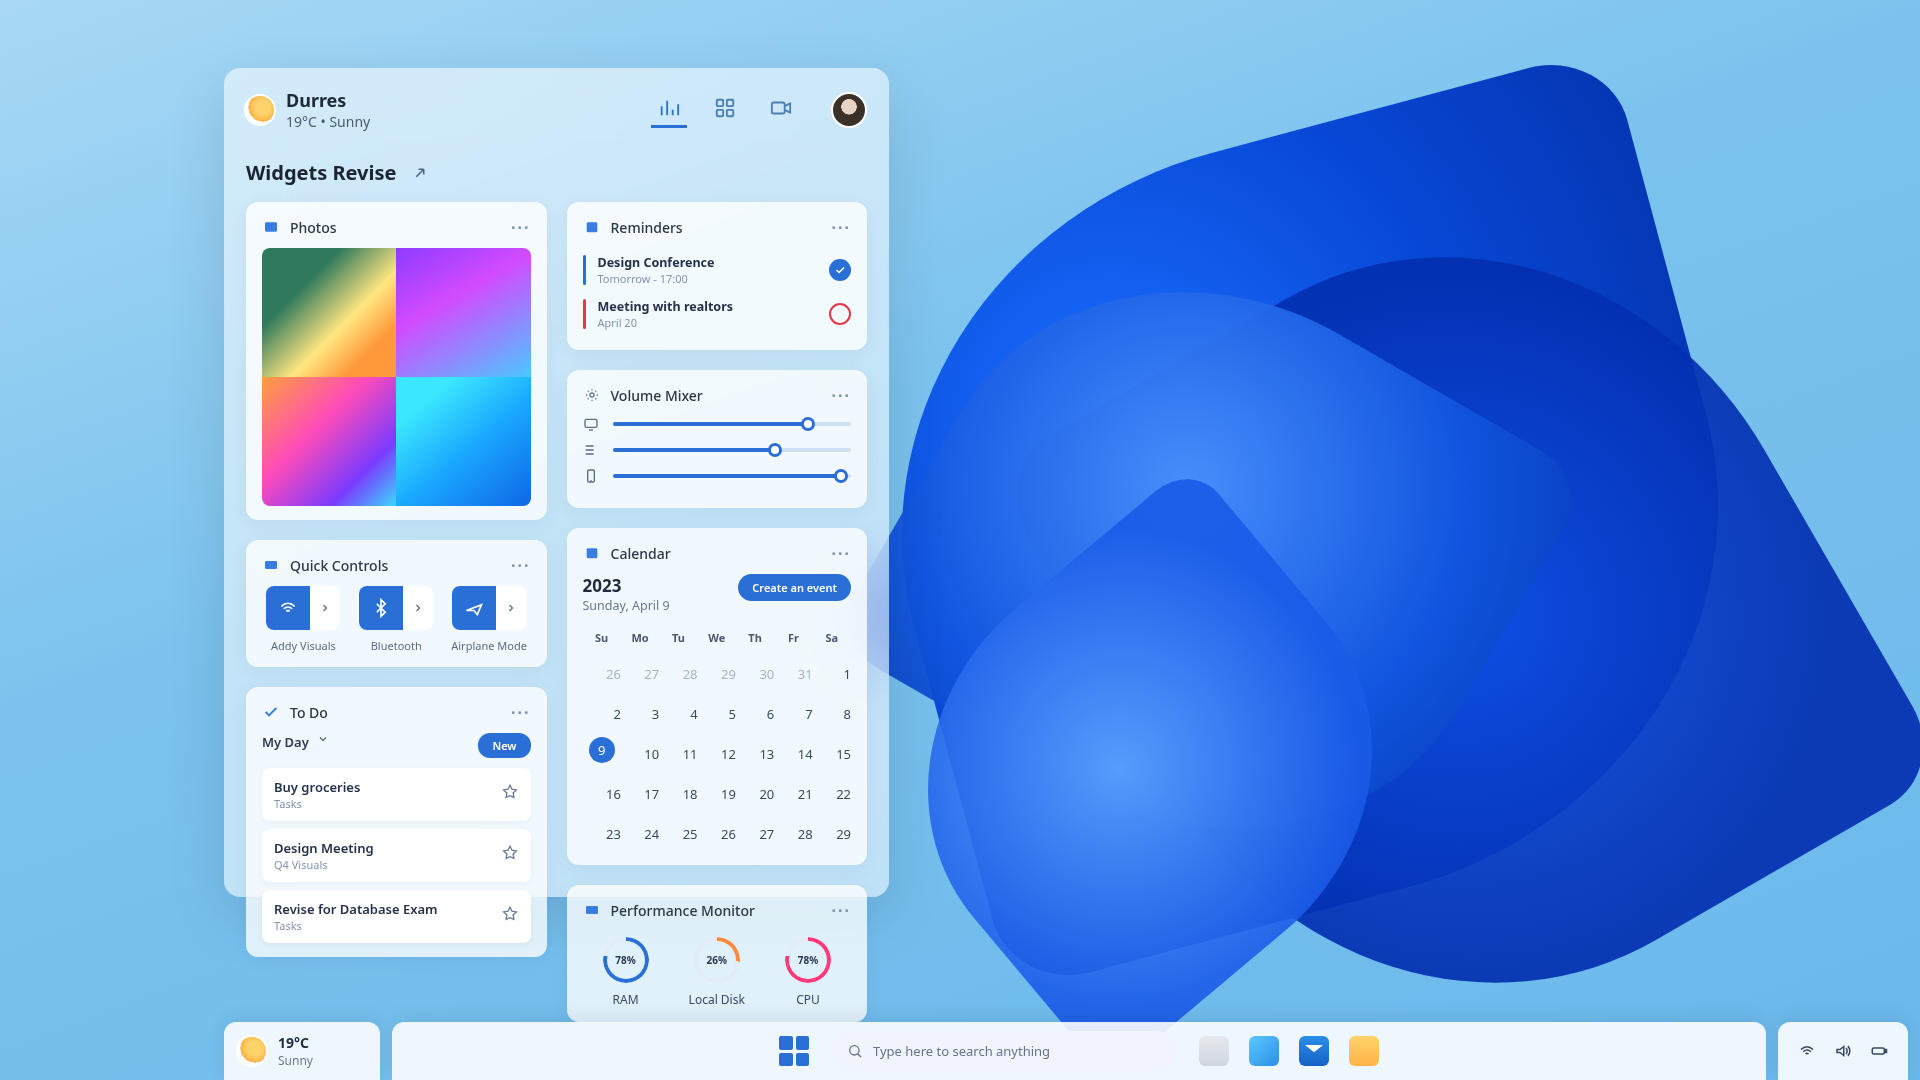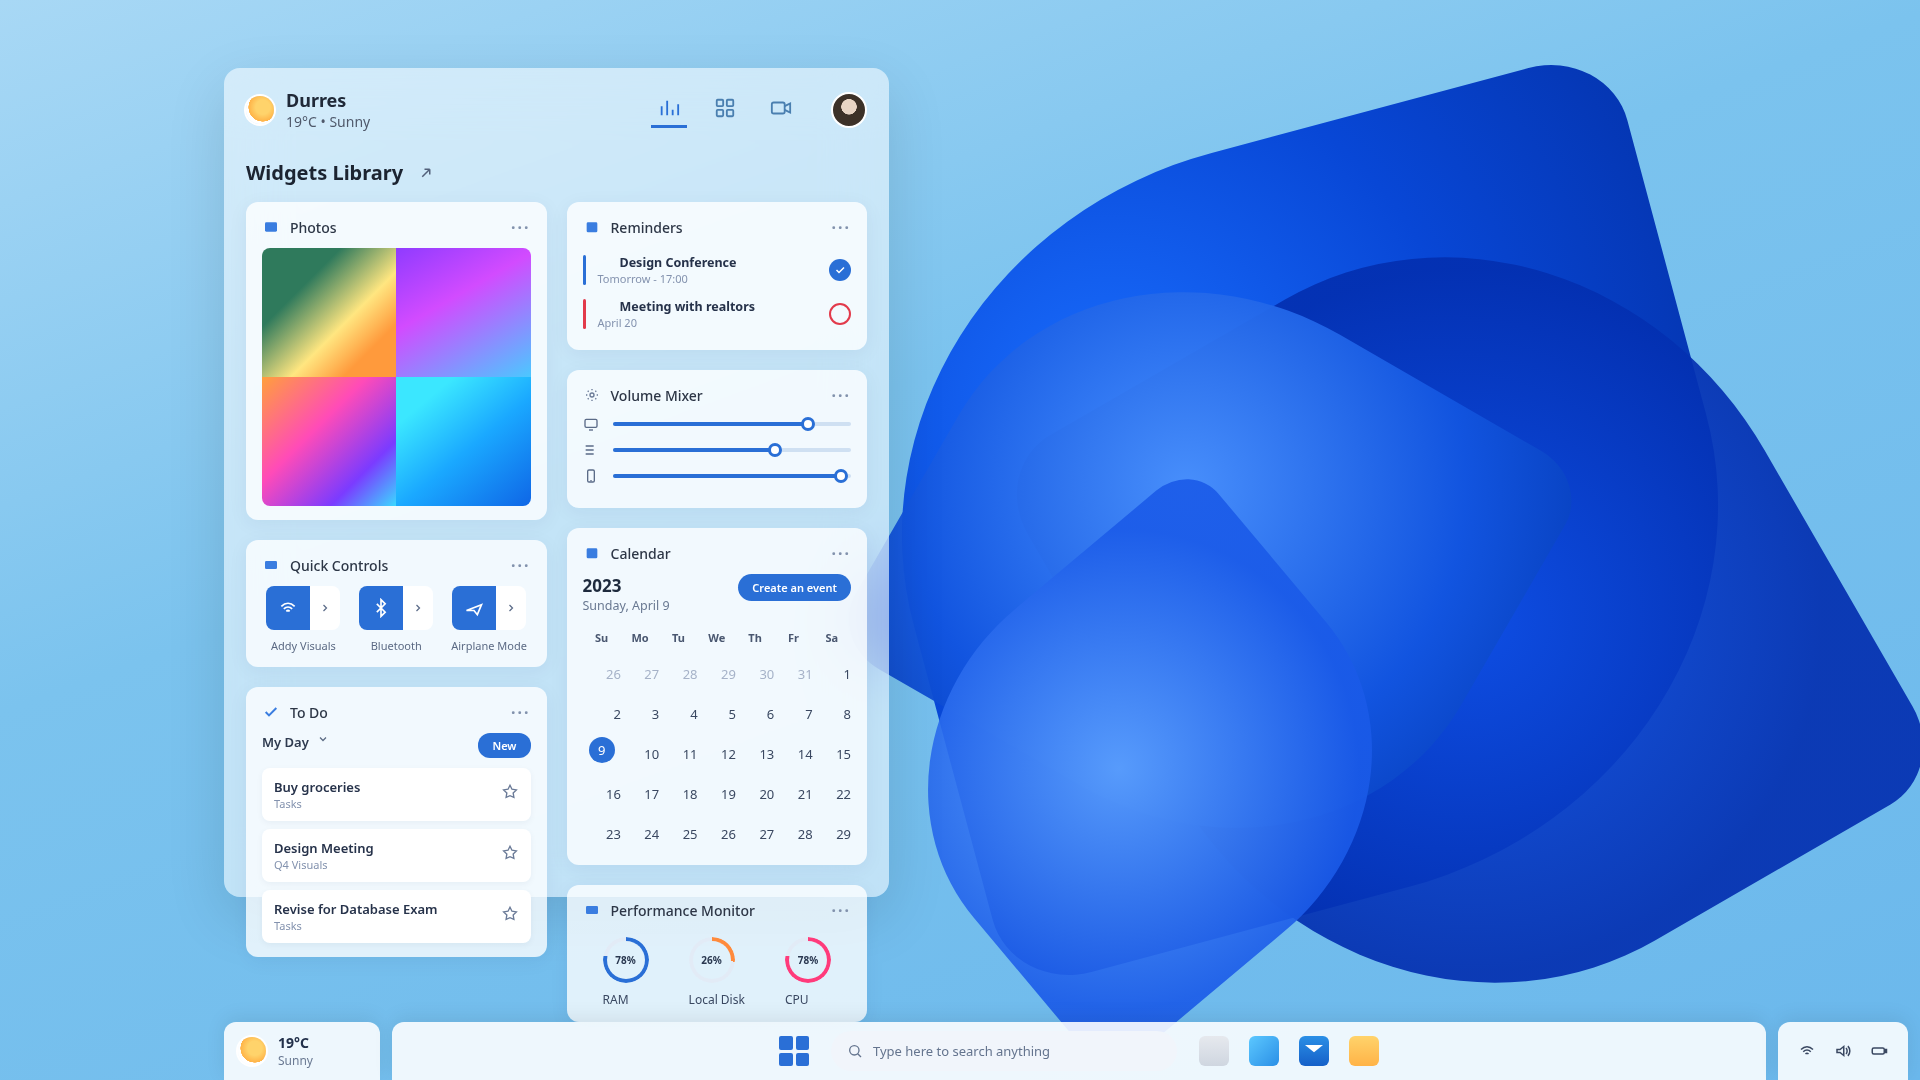--- a/index.html
+++ b/index.html
@@ -67,21 +67,21 @@
 .todo-item { background:#fff;border-radius:8px;padding:10px 12px;display:flex;align-items:center;gap:12px;box-shadow:0 2px 6px rgba(20,40,80,.05); }
 .todo-item .tt { font-size:13px;font-weight:600;color:#26324a; }
 .todo-item .tg { font-size:11px;color:#8392ae; }
 .todo-item .star { margin-left:auto;cursor:pointer; }
 .todo-item .star svg { width:18px;height:18px;stroke:#6a7a97;stroke-width:1.8;fill:none; }
 
 
 .rem { display:flex;align-items:center;gap:12px;padding:6px 0; }
 .rem .bar { width:3px;height:30px;border-radius:2px; }
 .rem .bar.blue { background:#2a6fd6; } .rem .bar.red { background:#e23a4b; }
-.rem .rt { font-size:12.5px;font-weight:700;color:#26324a;margin-left:22px; }
+.rem .rt { font-size:12.5px;font-weight:700;color:#26324a; }
 .rem .rd { font-size:11px;color:#8392ae; }
 .rem .chk { margin-left:auto;width:22px;height:22px;border-radius:50%;display:flex;align-items:center;justify-content:center;cursor:pointer; }
 .rem .chk.done { background:#2a6fd6;color:#fff; }
 .rem .chk.open { border:2.5px solid #e23a4b; }
 .rem .chk svg { width:12px;height:12px;stroke:#fff;stroke-width:3;fill:none; }
 
 
 .vol-row { display:flex;align-items:center;gap:14px;margin:10px 0; }
 .vol-row svg { width:16px;height:16px;stroke:#5b6b88;stroke-width:2;fill:none; }
 .slider { flex:1;height:4px;background:#cfe0f2;border-radius:2px;position:relative;cursor:pointer; }
@@ -94,21 +94,21 @@
 .cal-head .dt { font-size:12.5px;color:#6a7992; }
 .create { margin-left:auto;background:#2a6fd6;color:#fff;font-size:11px;font-weight:600;padding:6px 14px;border-radius:14px;cursor:pointer; }
 .cal-grid { display:grid;grid-template-columns:repeat(7,1fr);gap:6px 0;text-align:center; }
 .cal-grid .dh { font-size:11px;font-weight:700;color:#4a5770;padding:6px 0; }
 .cal-grid .dc { font-size:13px;color:#3a4861;padding:8px 0;cursor:pointer;border-radius:50%;text-align:right; }
 .cal-grid .dc.dim { color:#a6b2c8; }
 .cal-grid .dc.today { background:#2a6fd6;color:#fff;width:26px;height:26px;display:flex;align-items:center;justify-content:center;margin:0 auto; }
 
 
 .perf-row { display:flex;justify-content:space-around;padding-top:6px; }
-.ring-box { display:flex;flex-direction:column;gap:8px; }
+.ring-box { display:flex;flex-direction:column;align-items:center;gap:8px; }
 .ring { width:46px;height:46px;border-radius:50%;display:flex;align-items:center;justify-content:center;font-size:10px;font-weight:700;color:#2a3850;position:relative; }
 .ring::before { content:'';position:absolute;inset:0;border-radius:50%;padding:4px;-webkit-mask:linear-gradient(#000 0 0) content-box,linear-gradient(#000 0 0);mask:linear-gradient(#000 0 0) content-box,linear-gradient(#000 0 0);-webkit-mask-composite:xor;mask-composite:exclude; }
 .ring.blue::before { background:conic-gradient(#2a6fd6 var(--p),#e2ebf6 0); }
 .ring.orange::before { background:conic-gradient(#ff8a3c var(--p),#e2ebf6 0); }
 .ring.pink::before { background:conic-gradient(#ff3b7b var(--p),#e2ebf6 0); }
 .ring-lbl { font-size:12px;color:#3a4861; }
 
 
 .taskbar { position:absolute;left:0;right:0;bottom:0;height:62px;display:flex;align-items:flex-end;gap:12px;padding:0 12px 0 224px;z-index:3; }
 .tb-card { background:rgba(255,255,255,.88);border-radius:12px 12px 0 0;height:58px;box-shadow:0 -4px 20px rgba(0,0,0,.08); }
@@ -166,21 +166,21 @@
           <svg viewBox="0 0 24 24">
             <rect x="2" y="6" width="14" height="12" rx="2"></rect>
             <path d="M16 10l6-3v10l-6-3"></path>
           </svg>
         </button>
     </div>
     <div class="avatar"></div>
   </div>
 
   <div class="section-title">
-    <h2>Widgets Library</h2>
+    <h2>Widgets Revise</h2>
     <svg viewBox="0 0 24 24">
         <path d="M7 17L17 7M17 7h-7M17 7v7"></path>
       </svg>
   </div>
 
   <div class="cols">
 
     <div class="col">
       <div class="card">
         <div class="card-head">

